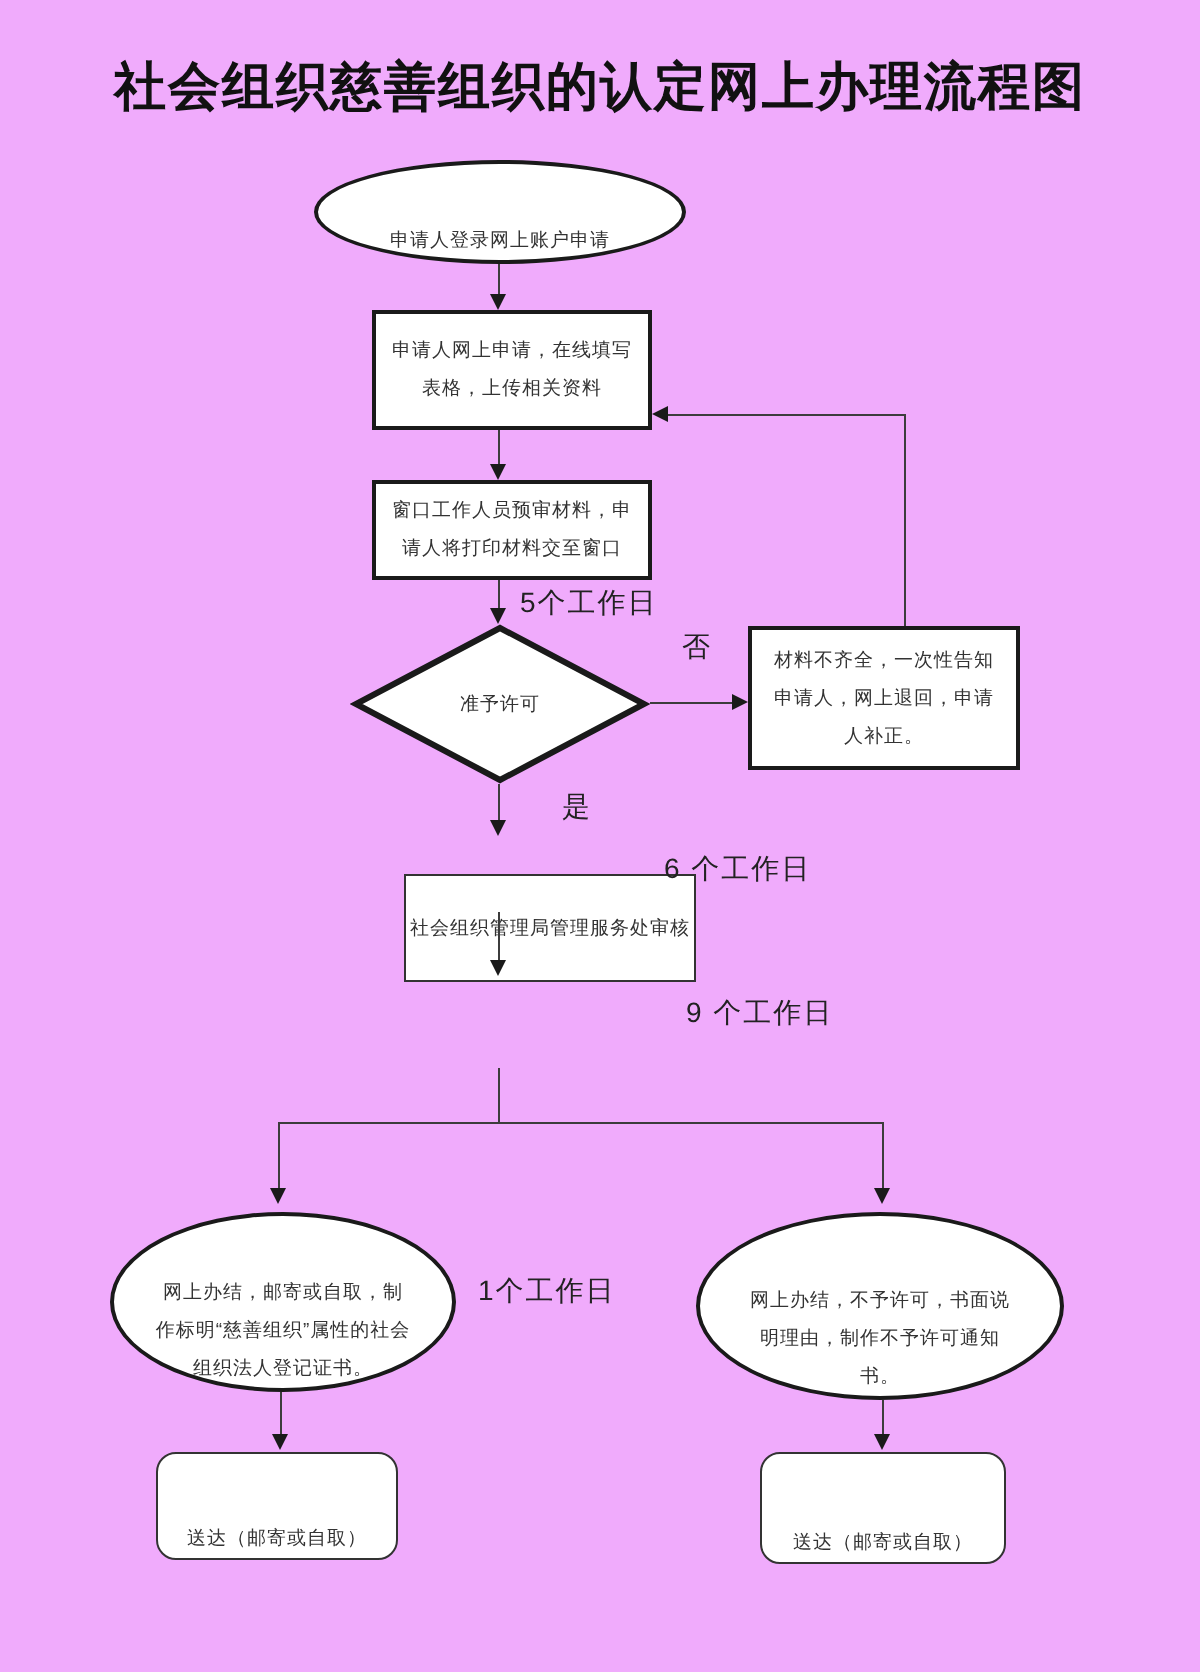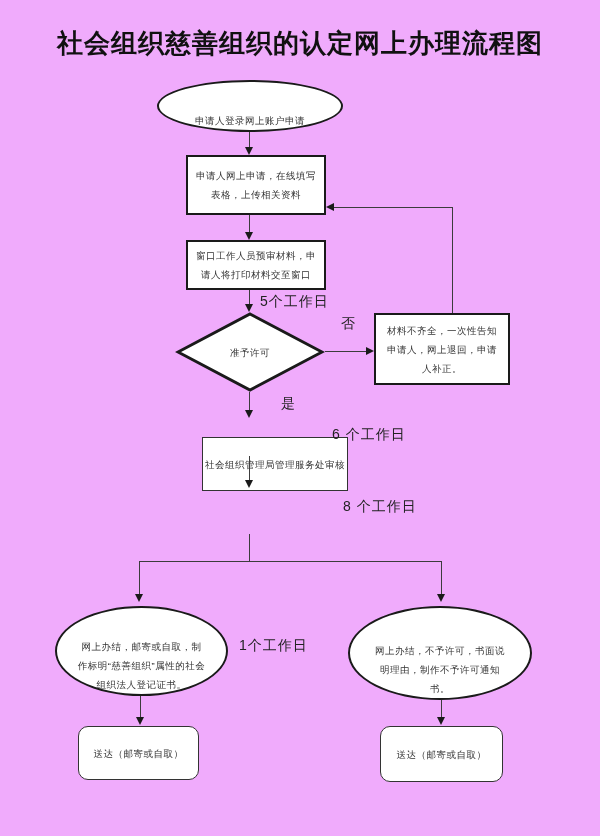--- a/index.html
+++ b/index.html
@@ -38,21 +38,21 @@
     color: #333;
   }
   .node-text {
     font-size: 9.5px;
     line-height: 2.0;
     letter-spacing: 0.5px;
     color: #333;
   }
   .rect       { border: 2.5px solid #1a1a1a; }
   .rect-thin  { border: 1.5px solid #333; }
-  .roundrect  { border: 1.5px solid #333; border-radius: 10px; }
+  .roundrect  { border: 1.5px solid #333; border-radius: 10px; align-items: flex-end; }
   .ellipse    { border: 2px solid #1a1a1a; border-radius: 50%; align-items: flex-end; }
   .diamond    { border: none; background: transparent; }
   .diamond svg { position: absolute; left: 0; top: 0; }
   .diamond .node-text { position: relative; z-index: 2; }
   .vline { position: absolute; width: 1px; background: #3c3c3c; }
   .hline { position: absolute; height: 1px; background: #3c3c3c; }
   .ah { position: absolute; width: 0; height: 0; }
   .ah-down  { border-left: 4.5px solid transparent; border-right: 4.5px solid transparent; border-top: 8px solid #1a1a1a; }
   .ah-right { border-top: 4.5px solid transparent; border-bottom: 4.5px solid transparent; border-left: 8px solid #1a1a1a; }
   .ah-left  { border-top: 4.5px solid transparent; border-bottom: 4.5px solid transparent; border-right: 8px solid #1a1a1a; }
@@ -118,21 +118,21 @@
   <div class="ah ah-down" style="left:245px; top:410px;"></div>
 
   <div class="node rect-thin" style="left:177px; top:437px; width:146px; height:54px;margin-left:25px;">
     <span class="node-text">社会组织管理局管理服务处审核</span>
   </div>
   <div class="edge-label big" style="left:332px; top:426px;">6 个工作日</div>
 
   <div class="vline" style="left:249px; top:456px; height:25px;"></div>
   <div class="ah ah-down" style="left:245px; top:480px;"></div>
 
-  <div class="edge-label big" style="left:343px; top:498px;">8 个工作日</div>
+  <div class="edge-label big" style="left:343px; top:498px;">9 个工作日</div>
 
   <div class="vline" style="left:249px; top:534px; height:27px;"></div>
   <div class="hline" style="left:139px; top:561px; width:303px;"></div>
   <div class="vline" style="left:139px; top:561px; height:34px;"></div>
   <div class="ah ah-down" style="left:135px; top:594px;"></div>
   <div class="vline" style="left:441px; top:561px; height:34px;"></div>
   <div class="ah ah-down" style="left:437px; top:594px;"></div>
 
   <div class="node ellipse" style="left:55px; top:606px; width:173px; height:90px; padding:0 20px;">
     <span class="node-text">网上办结，邮寄或自取，制作标明“慈善组织”属性的社会组织法人登记证书。</span>

